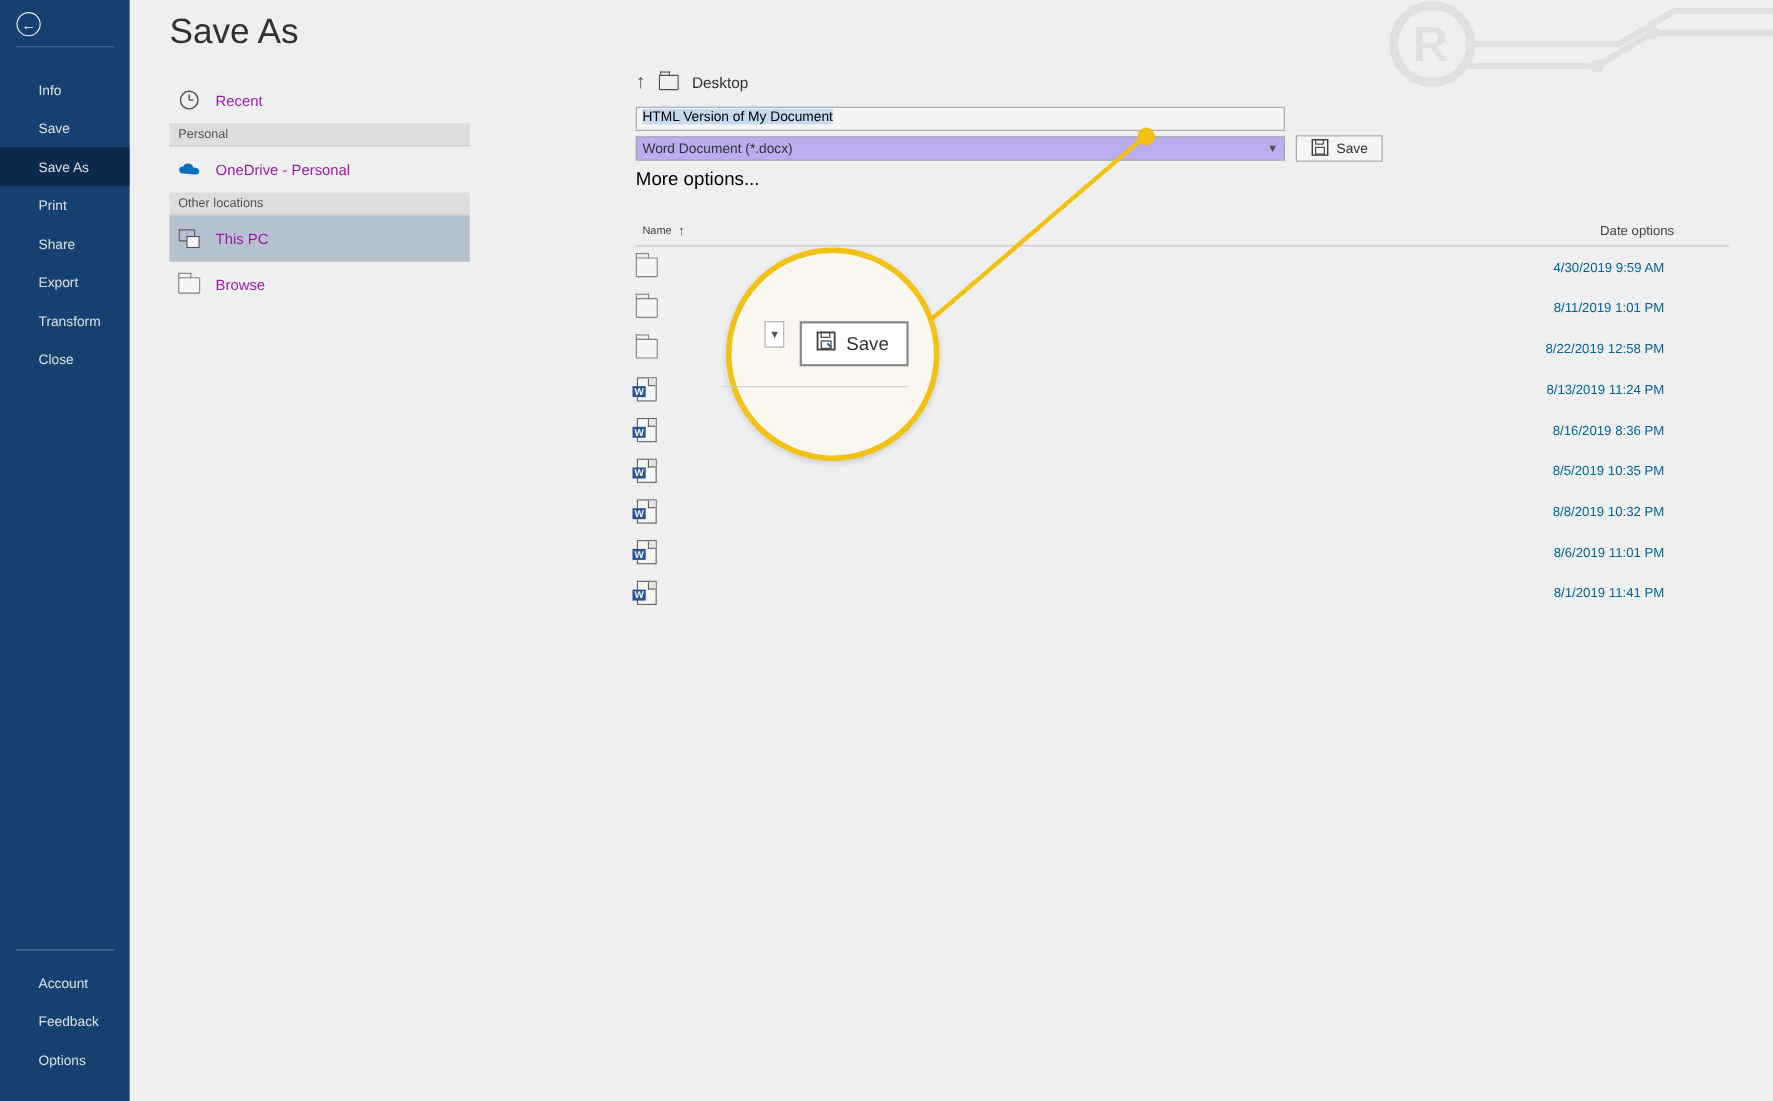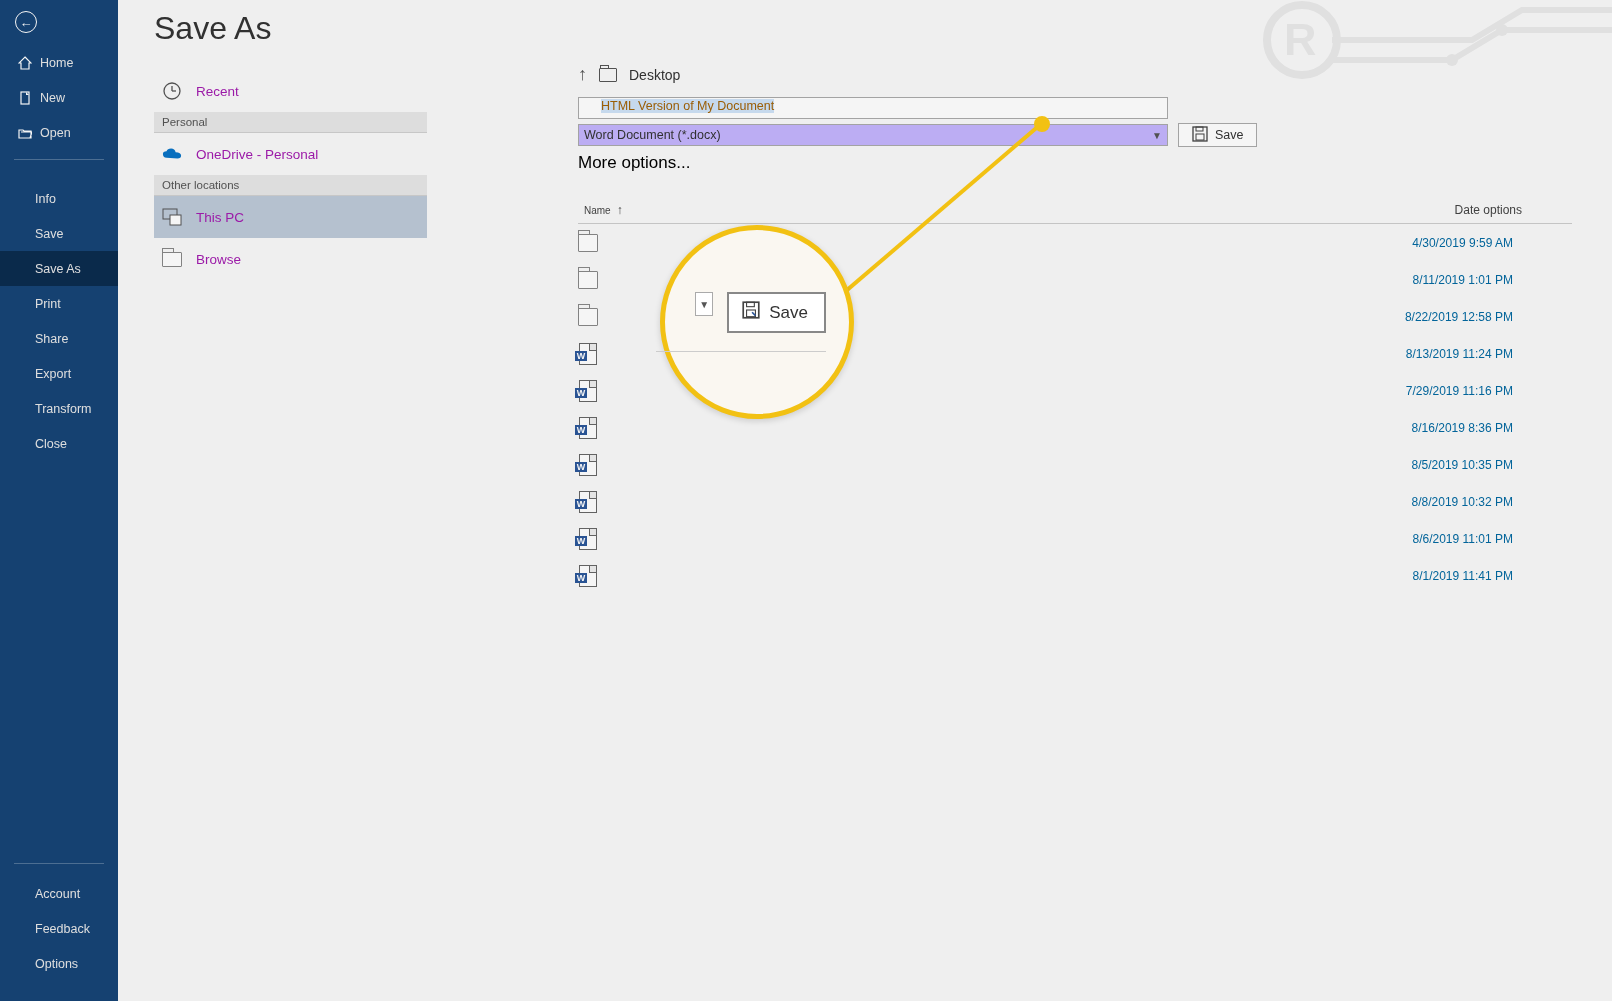--- a/index.html
+++ b/index.html
@@ -27,21 +27,21 @@
 .section-header { background: #e6e6e6; border-bottom: 1px solid #d0d0d0; padding: 4px 8px; font-size: 11.5px; color: #555; }
 
 .content { position: absolute; left: 460px; top: 64px; right: 40px; }
 .breadcrumb { display: flex; align-items: center; gap: 12px; margin-bottom: 12px; }
 .up-arrow { color: #555; font-size: 18px; cursor: pointer; }
 .folder-outline { width: 18px; height: 14px; border: 1.5px solid #555; border-radius: 1px; position: relative; }
 .folder-outline::before { content:''; position: absolute; top:-4px; left:0; width:7px; height:3px; border:1.5px solid #555; border-bottom:none; }
 .bc-text { font-size: 14px; color: #333; }
 
 .filename-input { width: 590px; height: 22px; border: 1px solid #aaa; background: #fff; padding: 1px 5px; font-size: 12.5px; }
-.filename-input span { background: #cfe2f7; color: #a16207; margin-left: 17px; }
+.filename-input span { background: #cfe2f7; color: #000000; }
 .filetype-row { display: flex; align-items: center; gap: 10px; margin-top: 4px; }
 .filetype-select { width: 590px; height: 22px; border: 1px solid #aaa; background: #c4b5fd; padding: 1px 5px; font-size: 12.5px; color: #333; display: flex; align-items: center; justify-content: space-between; cursor: pointer; }
 .save-btn { display: flex; align-items: center; gap: 6px; border: 1px solid #aaa; background: #fff; padding: 3px 12px; font-size: 12.5px; color: #333; cursor: pointer; height: 24px; }
 .more-options { font-size: 17px; color: #000000; cursor: pointer; margin-top: 6px; display: inline-block; }
 
 .file-list { margin-top: 30px; }
 .list-header { border-bottom: 1px solid #ccc; padding-bottom: 6px; display: flex; align-items: center; }
 .col-name { font-size: 10px; color: #444; margin-left: 6px; }
 .sort-arrow { margin-left: 6px; font-size: 12px; color: #444; }
 .col-date { font-size: 12px; color: #444; margin-left: auto; margin-right: 50px; }
@@ -68,47 +68,20 @@
 
 .watermark { position:absolute; right:0; top:0; width:400px; height:200px; opacity:0.06; z-index:70; pointer-events:none; }
 </style>
 </head>
 <body>
 
 <div class="sidebar">
   <div class="back-btn">
     <span class="back-arrow">←</span>
   </div>
-  <div class="side-items" id="side-top">
-      <div class="side-item">
-        <span class="side-icon">
-          <svg width="14" height="14" viewBox="0 0 14 14">
-            <path d="M7 1 L13 7 L11 7 L11 13 L3 13 L3 7 L1 7 Z" fill="none" stroke="#fff" stroke-width="1.2"></path>
-          </svg>
-        </span>
-        <span>Home</span>
-      </div>
-      <div class="side-item">
-        <span class="side-icon">
-          <svg width="14" height="14" viewBox="0 0 14 14">
-            <rect x="3" y="1" width="8" height="12" fill="none" stroke="#fff" stroke-width="1.2"></rect>
-            <path d="M8 1 L11 4 L8 4 Z" fill="#fff"></path>
-          </svg>
-        </span>
-        <span>New</span>
-      </div>
-      <div class="side-item">
-        <span class="side-icon">
-          <svg width="14" height="14" viewBox="0 0 14 14">
-            <path d="M1 4 L1 12 L13 12 L13 5 L6 5 L5 4 Z M3 6 L14 6 L12 12" fill="none" stroke="#fff" stroke-width="1.2"></path>
-          </svg>
-        </span>
-        <span>Open</span>
-      </div>
-    </div>
   <div class="side-divider"></div>
   <div class="side-items sub-items" id="side-mid">
       <div class="side-item">
         <span>Info</span>
       </div>
       <div class="side-item">
         <span>Save</span>
       </div>
       <div class="side-item active">
         <span>Save As</span>
@@ -236,26 +209,20 @@
             <span class="file-icon">
               <div class="folder-ic"></div>
             </span>
             <span class="file-date">8/22/2019 12:58 PM</span>
           </div>
           <div class="file-row">
             <span class="file-icon">
               <div class="doc-ic"></div>
             </span>
             <span class="file-date">8/13/2019 11:24 PM</span>
-          </div>
-          <div class="file-row">
-            <span class="file-icon">
-              <div class="doc-ic"></div>
-            </span>
-            <span class="file-date">7/29/2019 11:16 PM</span>
           </div>
           <div class="file-row">
             <span class="file-icon">
               <div class="doc-ic"></div>
             </span>
             <span class="file-date">8/16/2019 8:36 PM</span>
           </div>
           <div class="file-row">
             <span class="file-icon">
               <div class="doc-ic"></div>

